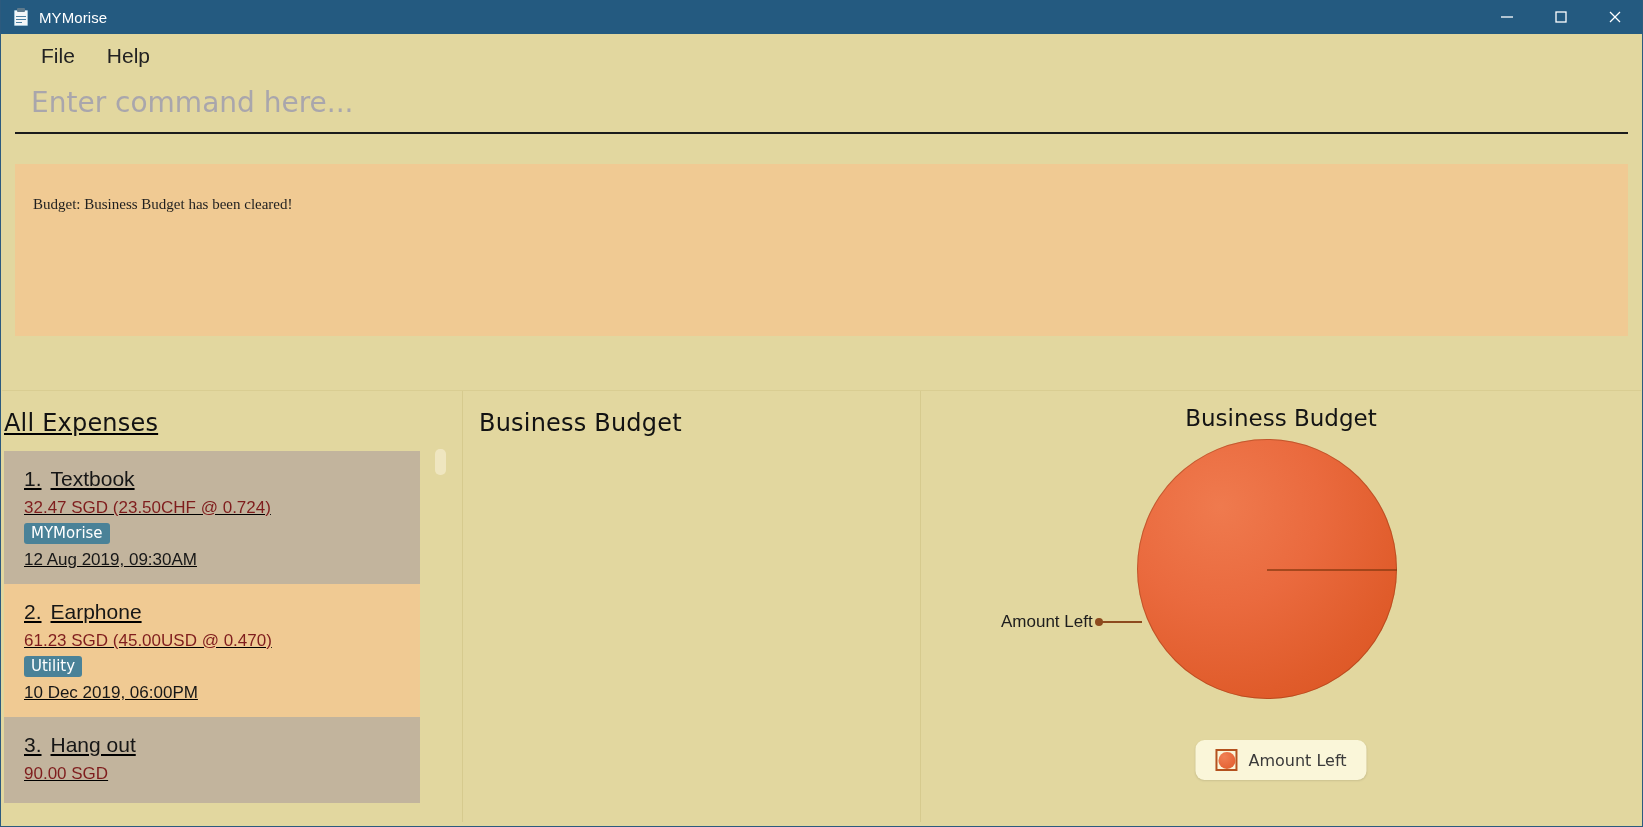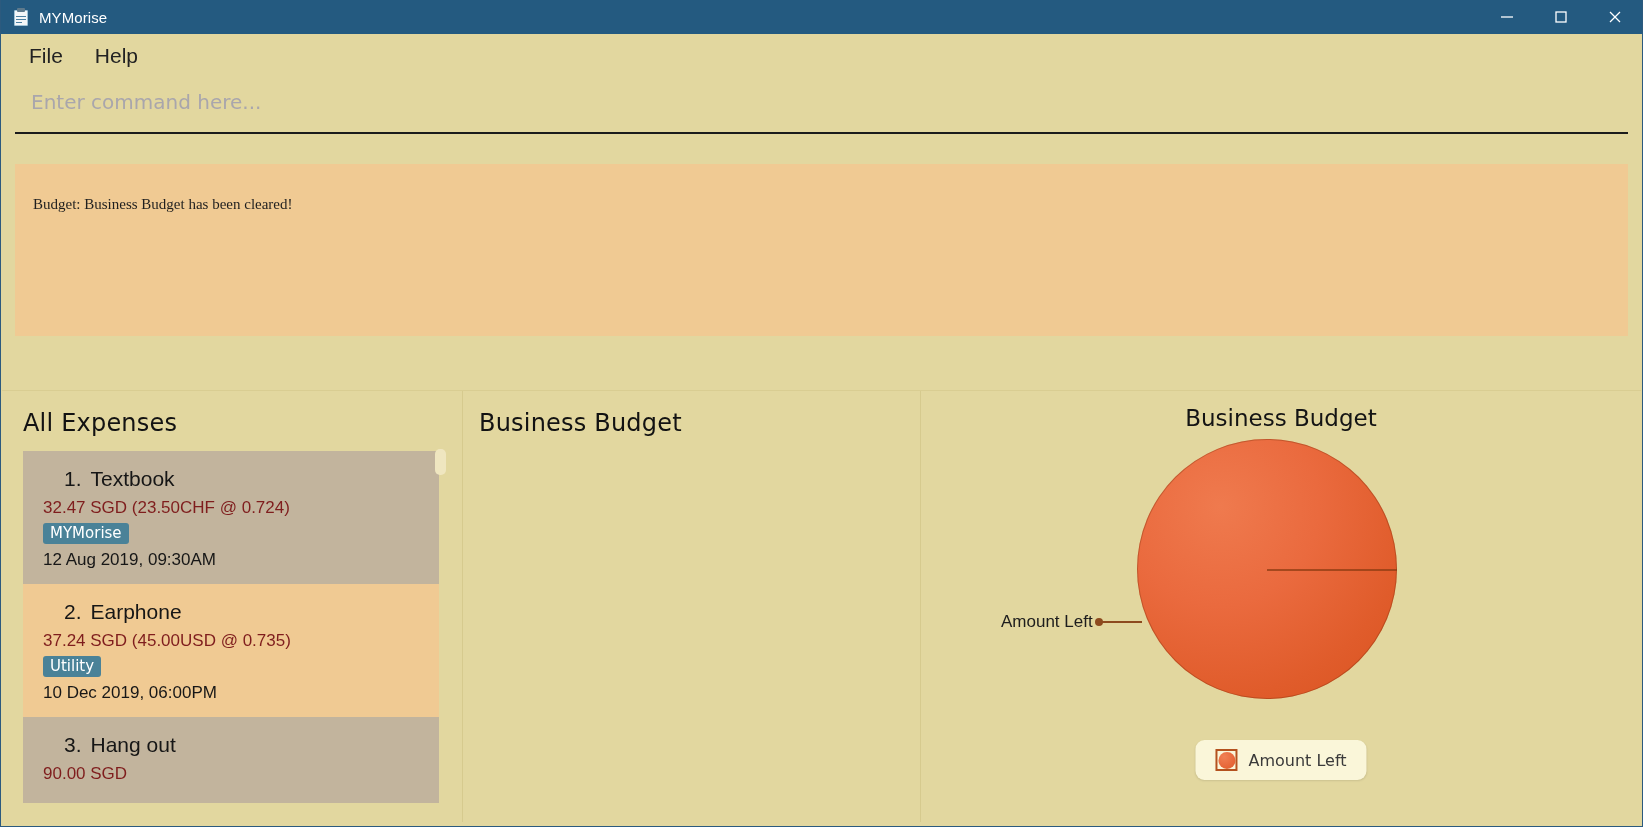--- a/index.html
+++ b/index.html
@@ -75,21 +75,21 @@
     color: #ffffff;
   }
   .tb-btn svg { display: block; }
 
   
   .menubar {
     height: 44px;
     background: #e2d79f;
     display: flex;
     align-items: center;
-    padding-left: 16px;
+    padding-left: 28px;
     gap: 8px;
   }
   .menu-item {
     font-size: 21px;
     color: #222222;
     padding: 3px 12px;
     font-family: "Liberation Sans", sans-serif;
     font-weight: 400;
   }
 
@@ -99,21 +99,21 @@
     padding: 0 14px;
     background: #e2d79f;
   }
   .command-input {
     width: 100%;
     height: 56px;
     background: transparent;
     border: none;
     border-bottom: 2px solid #1b1b1b;
     font-family: "DejaVu Sans", sans-serif;
-    font-size: 20px;
+    font-size: 28px;
     color: #2a2a2a;
     padding: 0 16px 6px 16px;
     outline: none;
   }
   .command-input::placeholder {
     color: #a9a6ac;
     font-family: "DejaVu Sans", sans-serif;
   }
 
   
@@ -146,21 +146,22 @@
     display: flex;
     background: #e2d79f;
     border-top: 1px solid #d9cd92;
   }
 
   .panel-left {
     width: 460px;
     flex: none;
     position: relative;
     overflow: hidden;
-    padding: 0 21px;
+    padding: 0 2px;
+    text-decoration: underline;
   }
   .panel-mid {
     width: 458px;
     flex: none;
     position: relative;
     border-left: 1px solid #d6ca8e;
     padding: 0 16px;
   }
   .panel-right {
     flex: 1;
@@ -190,21 +191,20 @@
     padding: 16px 20px 14px 20px;
   }
   .expense-card.alt-a { background: #c2b49d; }
   .expense-card.alt-b { background: #f0ca93; }
 
   .exp-title {
     font-family: "Liberation Sans", sans-serif;
     font-size: 21px;
     color: #161616;
     margin-bottom: 7px;
-    margin-left: 21px;
   }
   .exp-title .idx { margin-right: 9px; }
   .exp-amount {
     font-family: "Liberation Sans", sans-serif;
     font-size: 17px;
     color: #7f1d1d;
     margin-bottom: 5px;
   }
   .tag-row { margin-bottom: 6px; height: 21px; }
   .exp-tag {
@@ -401,21 +401,21 @@
           <div class="tag-row">
             <span class="exp-tag">MYMorise</span>
           </div>
           <div class="exp-date">12 Aug 2019, 09:30AM</div>
         </div>
 
         <div class="expense-card alt-b">
           <div class="exp-title">
             <span class="idx">2.</span><span>Earphone</span>
           </div>
-          <div class="exp-amount">37.24 SGD  (45.00USD @ 0.735)</div>
+          <div class="exp-amount">61.23 SGD  (45.00USD @ 0.470)</div>
           <div class="tag-row">
             <span class="exp-tag">Utility</span>
           </div>
           <div class="exp-date">10 Dec 2019, 06:00PM</div>
         </div>
 
         <div class="expense-card alt-a">
           <div class="exp-title">
             <span class="idx">3.</span><span>Hang out</span>
           </div>

